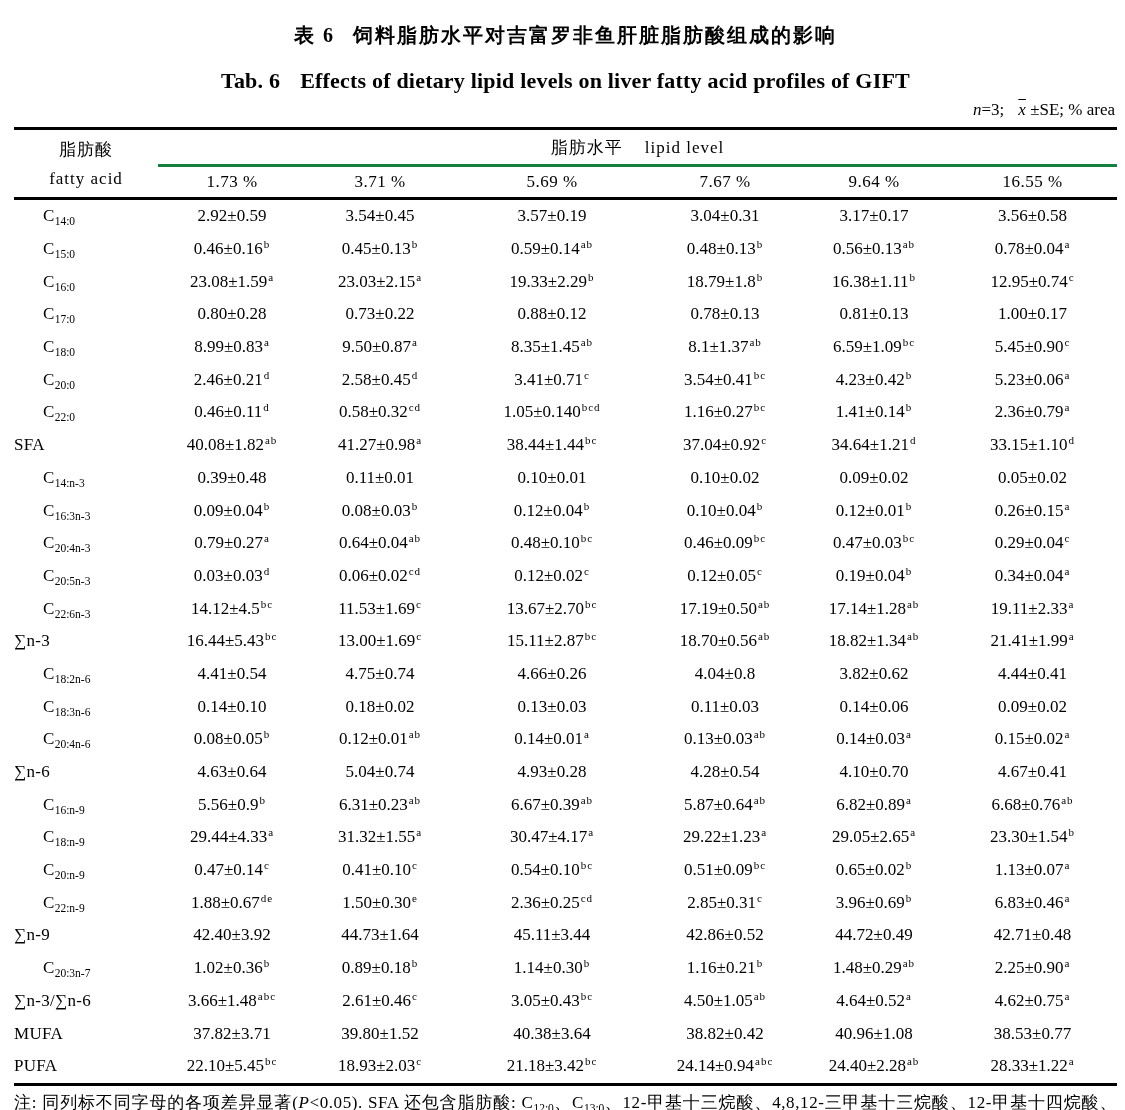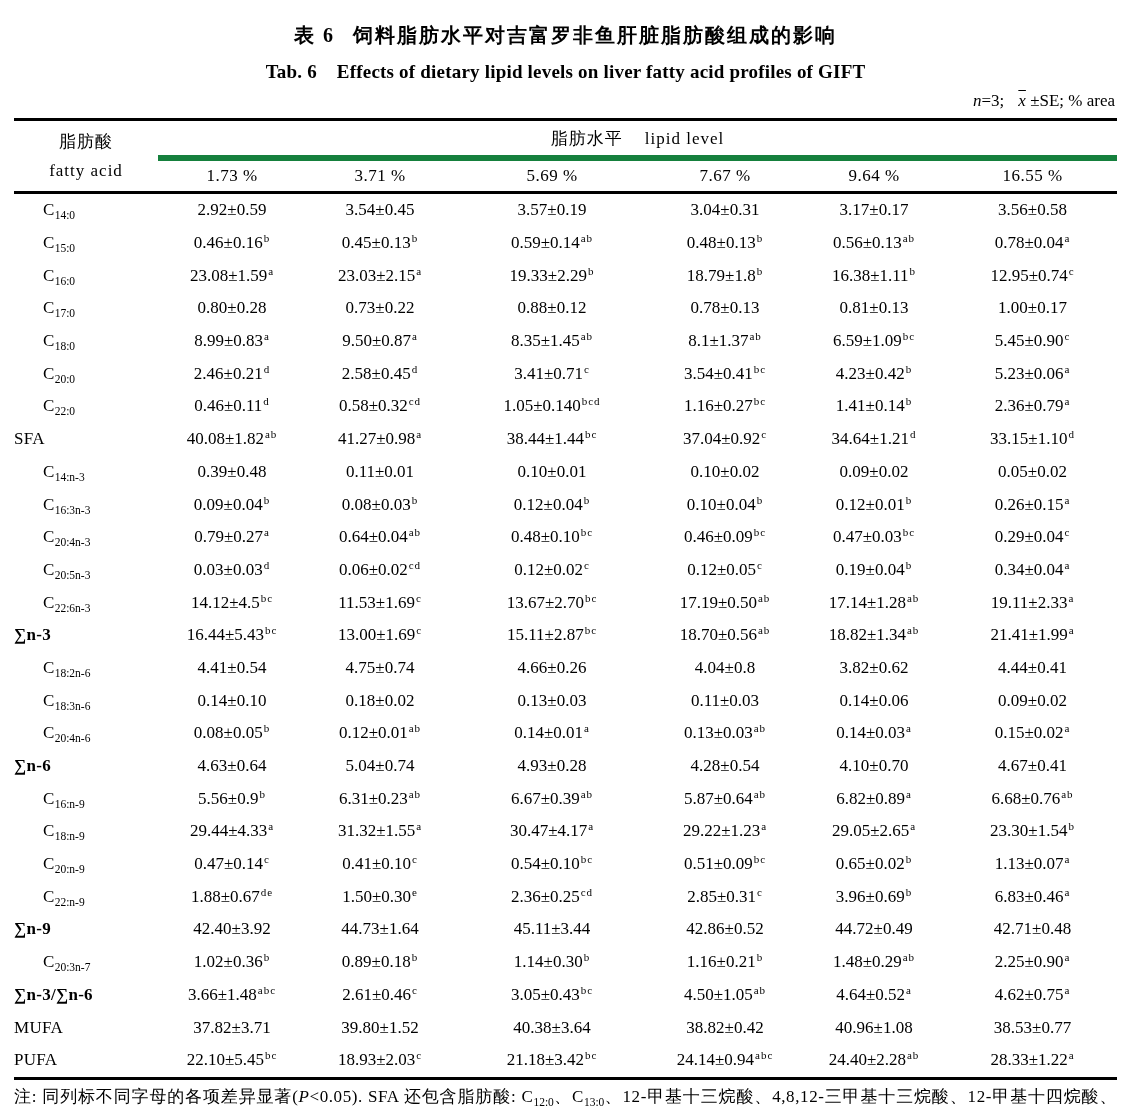--- a/index.html
+++ b/index.html
@@ -8,22 +8,22 @@
     font-family:"Liberation Serif","DejaVu Serif",serif;
     color:#000;overflow:hidden;
   }
   .page{padding:6px 8px 0 14px;}
   .title-zh{
     text-align:center;font-size:20px;font-weight:bold;
     letter-spacing:2px;line-height:26px;margin-top:16px;
   }
   .title-zh .tspace{display:inline-block;width:18px;}
   .title-en{
-    text-align:center;font-size:19px;font-weight:bold;
-    line-height:26px;margin-top:11px;letter-spacing:0.2px;
+    text-align:center;font-size:22px;font-weight:bold;
+    line-height:26px;margin-top:20px;letter-spacing:0.2px;
   }
   .title-en .tspace{display:inline-block;width:20px;}
   .note{
     text-align:right;font-size:17px;line-height:22px;margin-top:5px;padding-right:2px;
   }
   .note i{font-style:italic;}
   .note .xbar{font-style:italic;text-decoration:overline;}
   .note .ngap{display:inline-block;width:14px;}
   table{
     width:1103px;border-collapse:collapse;table-layout:fixed;
@@ -31,28 +31,28 @@
   }
   th,td{
     font-size:17px;font-weight:normal;text-align:center;
     padding:0;vertical-align:middle;white-space:nowrap;
   }
   thead th{font-weight:normal;}
   .lblhead{border-bottom:3px solid #000;}
   .lblhead div{letter-spacing:1px;}
   .lblhead .zh{height:34px;line-height:36px;}
   .lblhead .en{height:30px;line-height:26px;}
-  .grouphead{height:34px;border-bottom:6px solid #15803d;letter-spacing:1px;}
+  .grouphead{height:34px;border-bottom:3px solid #15803d;letter-spacing:1px;}
   .grouphead .hgap{display:inline-block;width:22px;}
   .lvl{height:30px;border-bottom:3px solid #000;letter-spacing:0.5px;}
   tbody td{height:32.7px;}
   tbody tr:last-child td{border-bottom:3px solid #000;}
   td.lbl{text-align:left;padding-left:29px;letter-spacing:0.3px;margin-top:13px;}
   td.lbl.center{text-align:left;padding-left:0;}
-  td.lbl.bold{font-weight:bold;}
+  td.lbl.bold{font-weight:normal;}
   sub{font-size:11.5px;vertical-align:-4px;line-height:0;letter-spacing:0;}
   sup{font-size:11px;vertical-align:6px;line-height:0;letter-spacing:1px;margin-left:1px;}
   .footnote{
     width:1103px;font-size:17px;line-height:27px;margin-top:3px;
     text-align:justify;letter-spacing:0.6px;white-space:normal;
   }
   .footnote i{font-style:italic;}
 </style>
 </head>
 <body>

